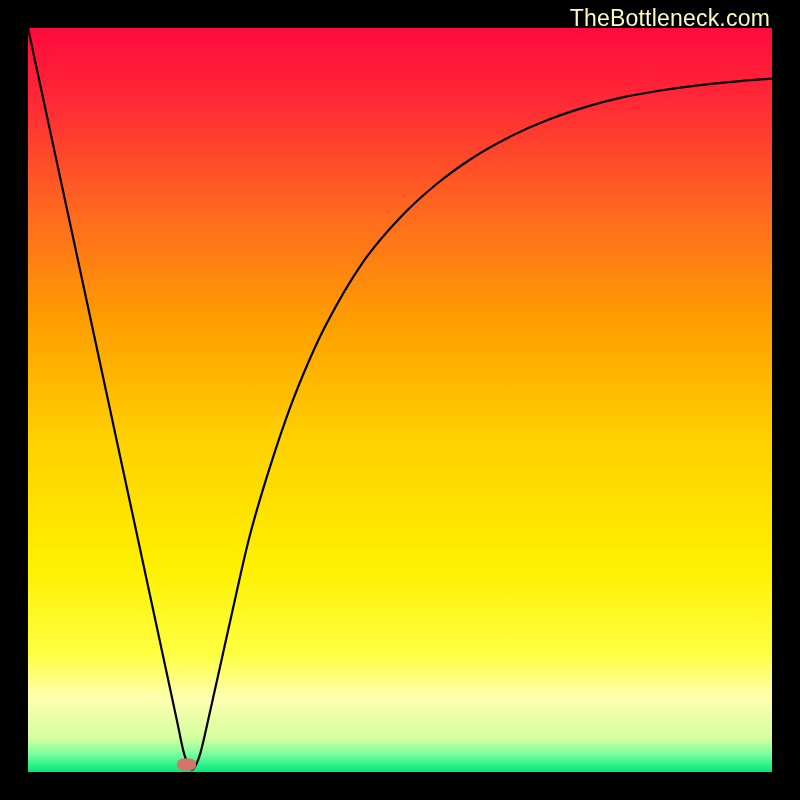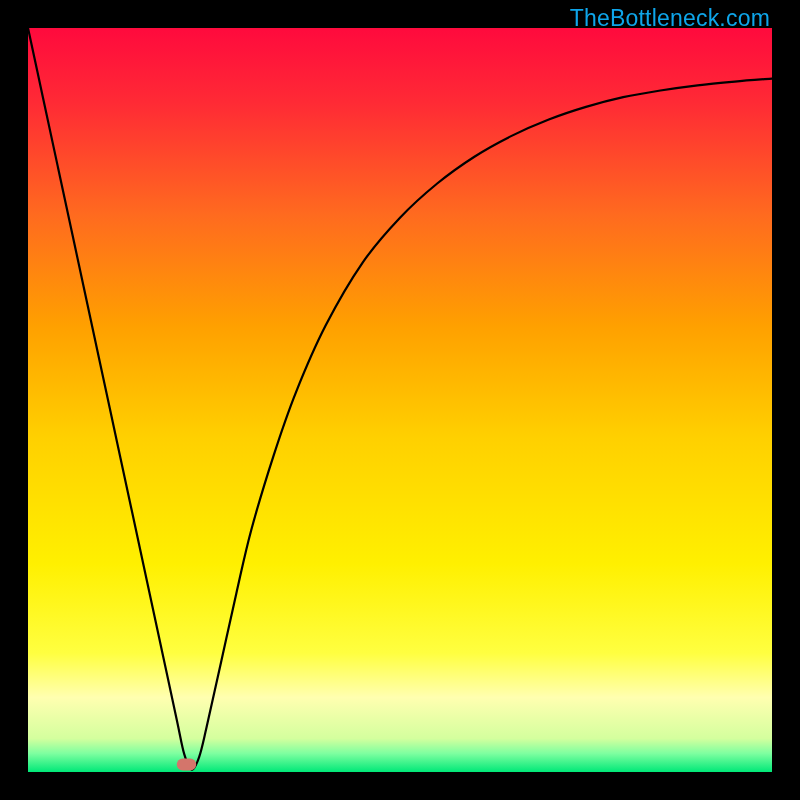--- a/index.html
+++ b/index.html
@@ -23,21 +23,21 @@
     position: absolute;
     left: 0;
     top: 0;
     width: 744px;
     height: 744px;
   }
   .watermark {
     position: absolute;
     top: 5px;
     right: 30px;
-    color: #0ea5e9;
+    color: #fef9c3;
     font-size: 23px;
     font-weight: 500;
     letter-spacing: 0.2px;
   }
   svg {
     display: block;
   }
 </style>
 </head>
 <body>

